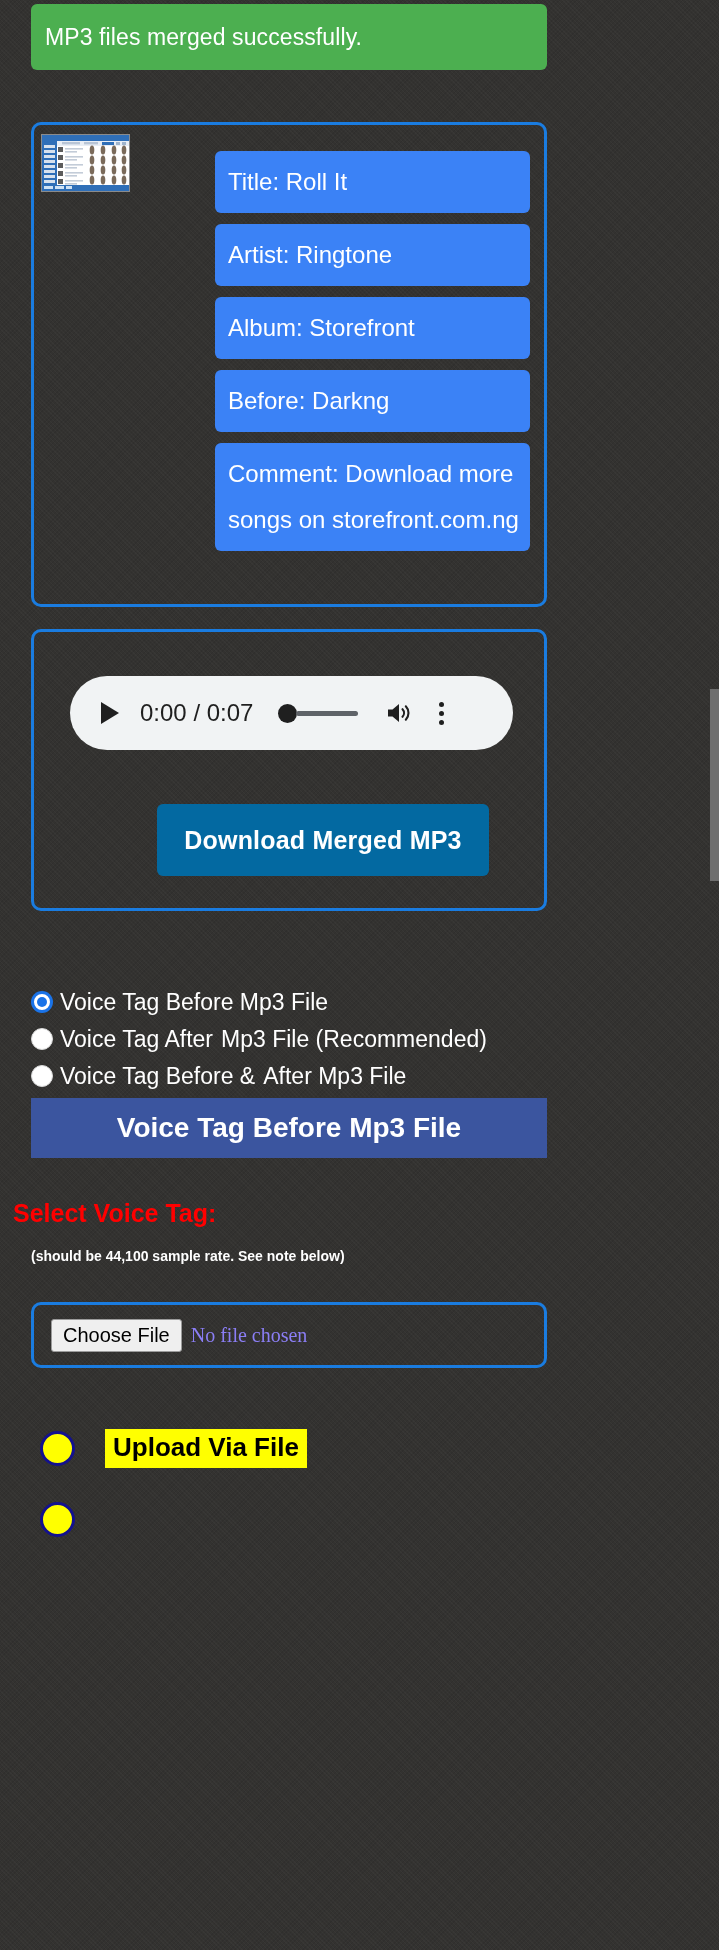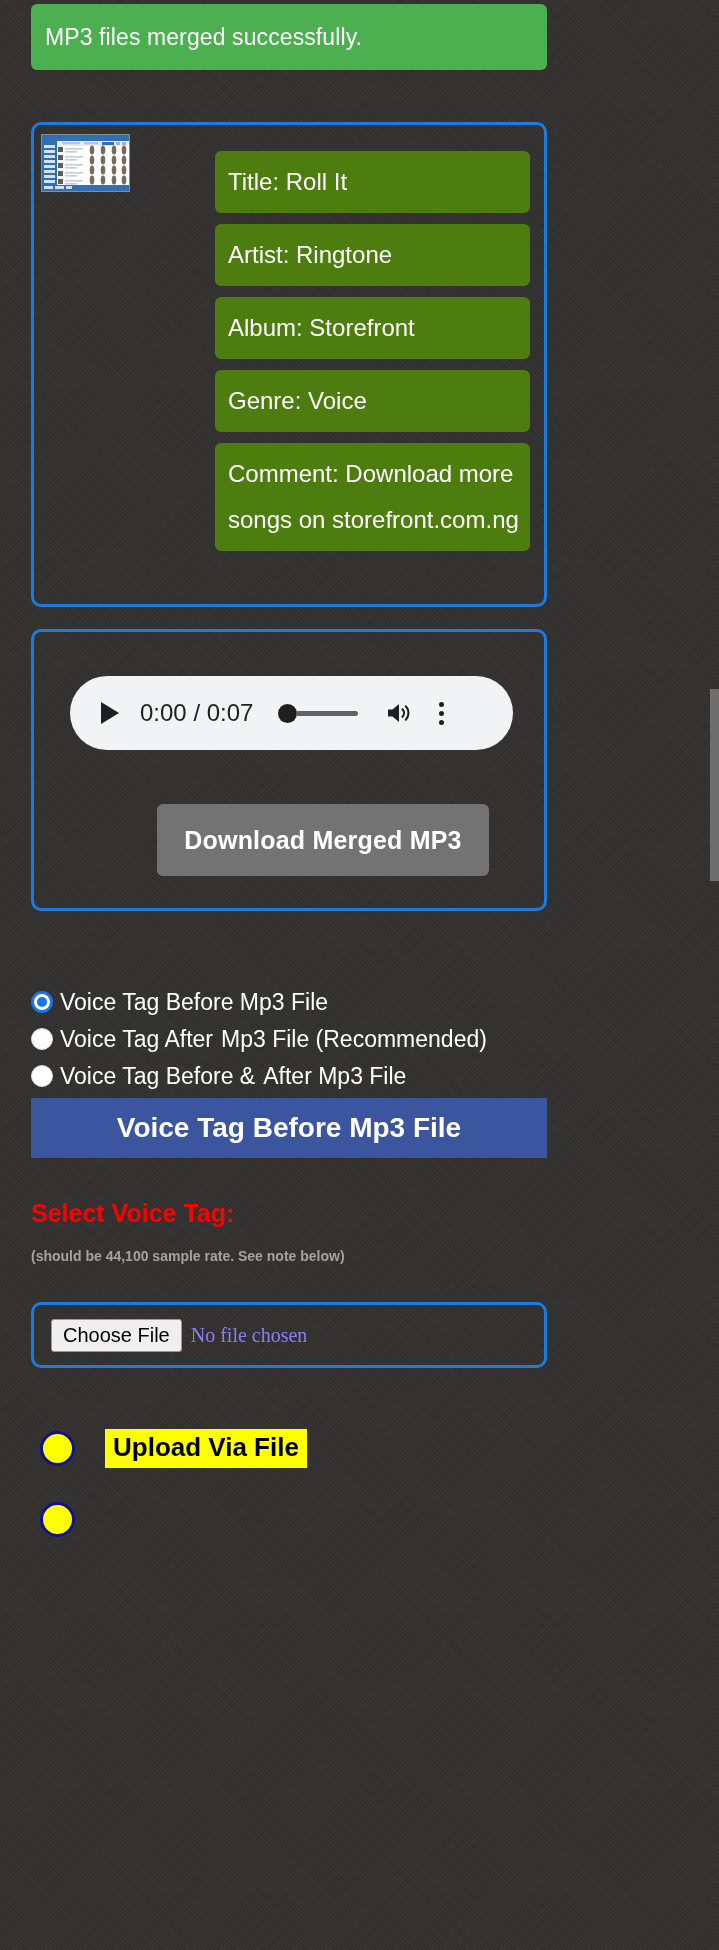--- a/index.html
+++ b/index.html
@@ -75,21 +75,21 @@
   }
   .thumb svg { display: block; }
 
   .meta-list {
     position: absolute;
     left: 181px;
     top: 26px;
     width: 315px;
   }
   .meta-chip {
-    background: #4d7c0f;
+    background: #3b82f6;
     border-radius: 6px;
     color: #ffffff;
     font-size: 24px;
     line-height: 46px;
     padding: 8px 0 8px 13px;
     margin-bottom: 11px;
     box-sizing: border-box;
     min-height: 62px;
   }
   .meta-chip.multi {
@@ -167,21 +167,21 @@
     border-radius: 50%;
     background: #1f1f1f;
   }
 
   .download-btn {
     position: absolute;
     left: 123px;
     top: 172px;
     width: 332px;
     height: 72px;
-    background: #737373;
+    background: #0369a1;
     border: none;
     border-radius: 6px;
     color: #ffffff;
     font-size: 25px;
     font-weight: bold;
     font-family: "Liberation Sans", sans-serif;
     cursor: pointer;
     letter-spacing: 0.2px;
   }
 
@@ -237,31 +237,31 @@
     font-weight: bold;
     display: flex;
     align-items: center;
     justify-content: center;
     box-sizing: border-box;
   }
 
   
   .select-heading {
     position: absolute;
-    left: 31px;
+    left: 13px;
     top: 1199px;
     color: #ff0000;
     font-size: 25px;
     font-weight: bold;
   }
   .select-note {
     position: absolute;
     left: 31px;
     top: 1248px;
-    color: #a3a3a3;
+    color: #ffffff;
     font-size: 14px;
     font-weight: bold;
   }
 
   
   #file-panel {
     left: 31px;
     top: 1302px;
     width: 516px;
     height: 66px;
@@ -411,21 +411,21 @@
           <ellipse cx="72" cy="45" rx="2.3" ry="4.5"></ellipse>
             <ellipse cx="82" cy="45" rx="2.3" ry="4.5"></ellipse>
         </g>
       </svg>
     </div>
 
     <div class="meta-list">
       <div class="meta-chip">Title: Roll It</div>
       <div class="meta-chip">Artist: Ringtone</div>
       <div class="meta-chip">Album: Storefront</div>
-      <div class="meta-chip">Genre: Voice</div>
+      <div class="meta-chip">Before: Darkng</div>
       <div class="meta-chip multi">Comment: Download more songs on storefront.com.ng</div>
     </div>
   </div>
 
   <div class="blue-panel" id="player-panel">
 
     <div class="audio-player">
       <div class="ap-play">
         <svg width="22" height="24" viewBox="0 0 22 24" xmlns="http://www.w3.org/2000/svg">
           <polygon points="2,1 20,12 2,23" fill="#1f1f1f"></polygon>

